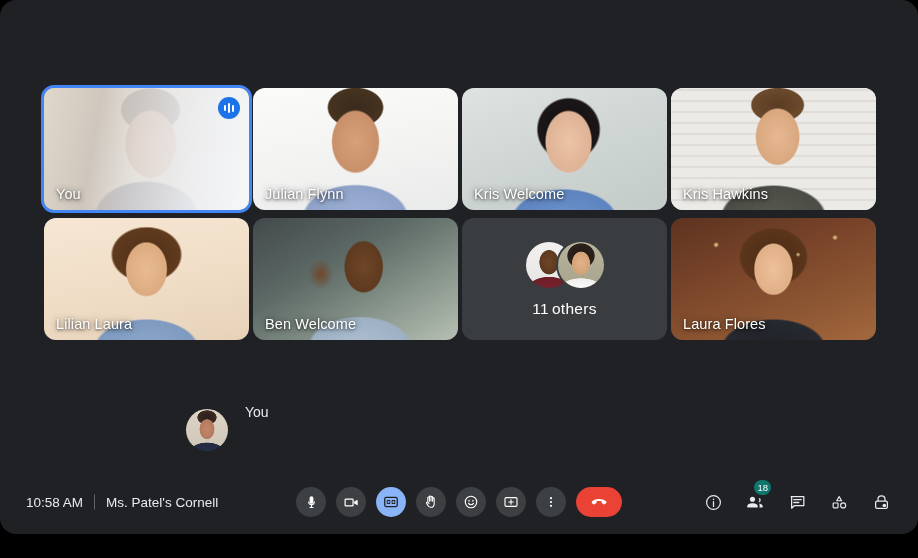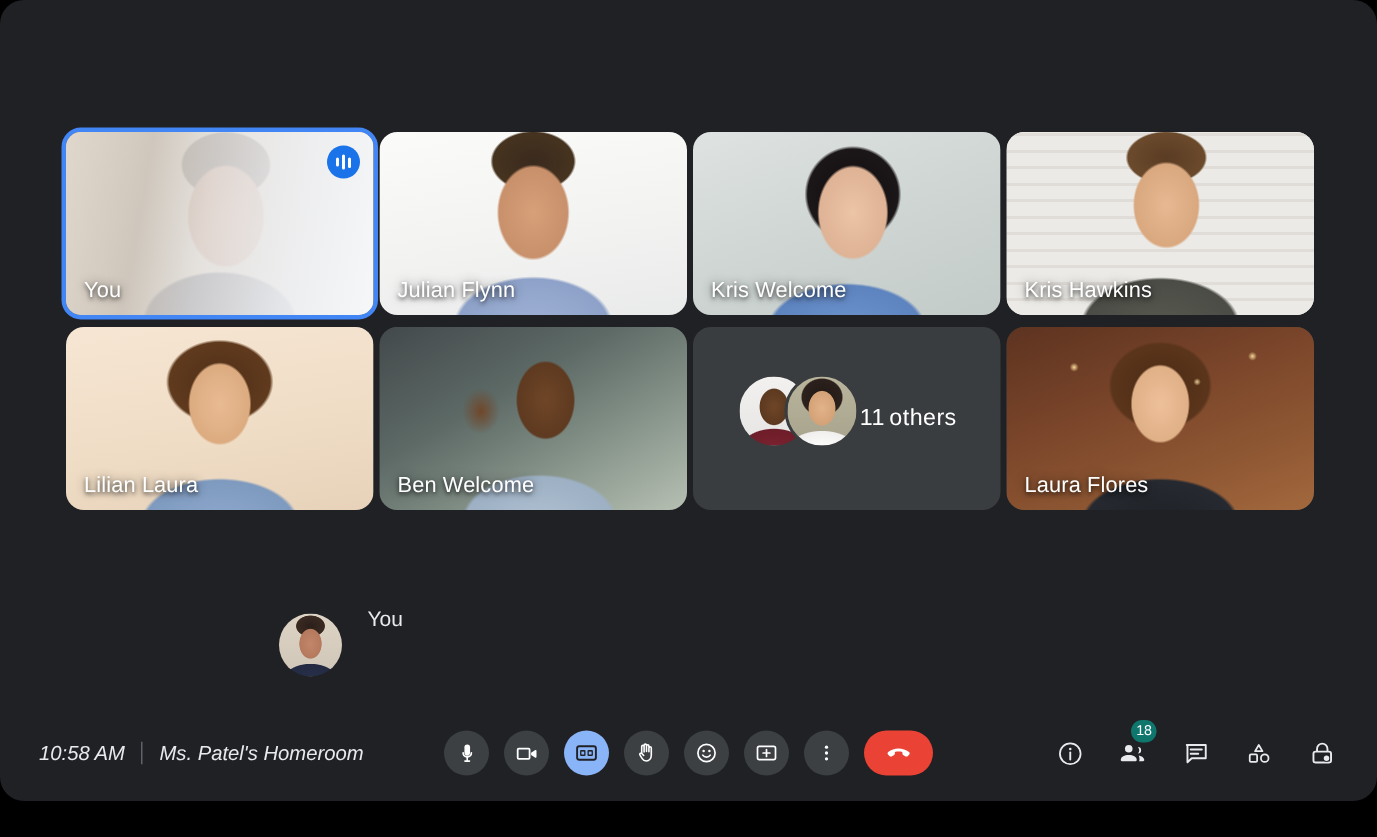--- a/index.html
+++ b/index.html
@@ -68,21 +68,21 @@
     width: 2px; background: #fff;
     margin: 0 1px; border-radius: 1px;
   }
   .audio-badge i:nth-child(1){height:6px}
   .audio-badge i:nth-child(2){height:10px}
   .audio-badge i:nth-child(3){height:7px}
 
   
   .tile.others {
     background: #3a3d40;
-    display: flex; flex-direction: row;
+    display: flex; flex-direction: column;
     align-items: center; justify-content: center;
   }
   .stack { position: relative; width: 82px; height: 50px; margin-bottom: 10px;}
   .stack .av {
     position: absolute; top: 0;
     width: 50px; height: 50px; border-radius: 50%;
     background-size: cover; background-position: center;
     border: 2px solid #3a3d40;
     box-sizing: border-box;
   }
@@ -114,21 +114,21 @@
   }
 
   
   #bottombar {
     position: absolute; left: 0; right: 0; bottom: 0; height: 64px;
   }
   #meta {
     position: absolute; left: 26px; top: 50%;
     transform: translateY(-50%);
     display: flex; align-items: flex-end; gap: 11px;
-    color: #e8eaed; font-size: 13.5px; white-space: nowrap; font-style: italic;
+    color: #e8eaed; font-size: 13.5px; white-space: nowrap;
   }
   #meta .divider { width: 1px; height: 15px; background: #5f6368; }
   #meta .room { color: #e8eaed; }
 
   #controls {
     position: absolute; left: 50%; top: 50%;
     transform: translate(-50%,-50%);
     display: flex; align-items: center; gap: 10px;
   }
   .ctrl {
@@ -274,21 +274,21 @@
     <div>
       <div class="cap-speaker">You</div>
     </div>
   </div>
 
   <div id="bottombar">
 
     <div id="meta">
       <span>10:58 AM</span>
       <span class="divider"></span>
-      <span class="room">Ms. Patel's Homeroom</span>
+      <span class="room">Ms. Patel's Cornell</span>
     </div>
 
     <div id="controls">
 
       <div class="ctrl">
         <svg width="15" height="15" viewBox="0 0 24 24">
           <path fill="#fff" d="M12 14a3 3 0 0 0 3-3V5a3 3 0 0 0-6 0v6a3 3 0 0 0 3 3z"></path>
           <path fill="#fff" d="M17.3 11a.9.9 0 0 0-1.8 0 3.5 3.5 0 0 1-7 0 .9.9 0 0 0-1.8 0 5.3 5.3 0 0 0 4.4 5.2V19h-1.6a.85.85 0 0 0 0 1.7h4.9a.85.85 0 0 0 0-1.7h-1.6v-2.8A5.3 5.3 0 0 0 17.3 11z"></path>
         </svg>
       </div>

